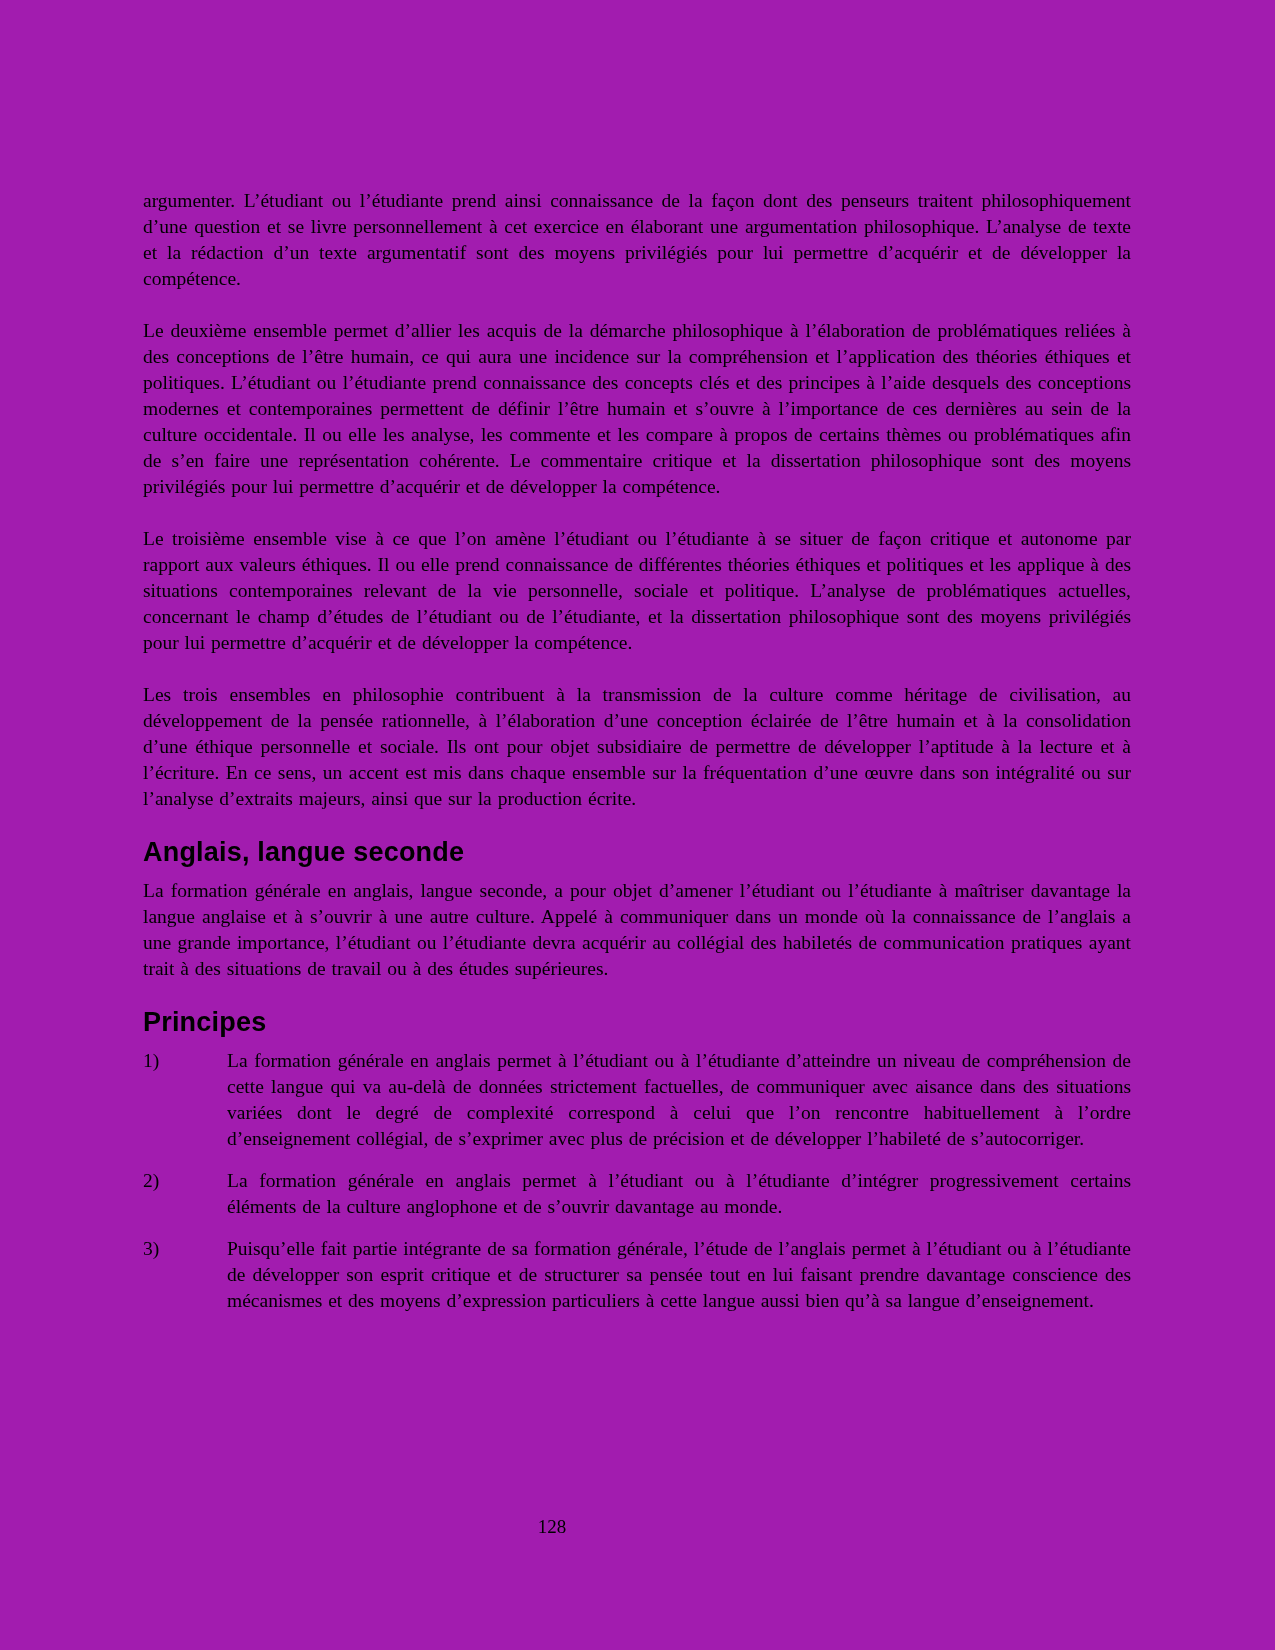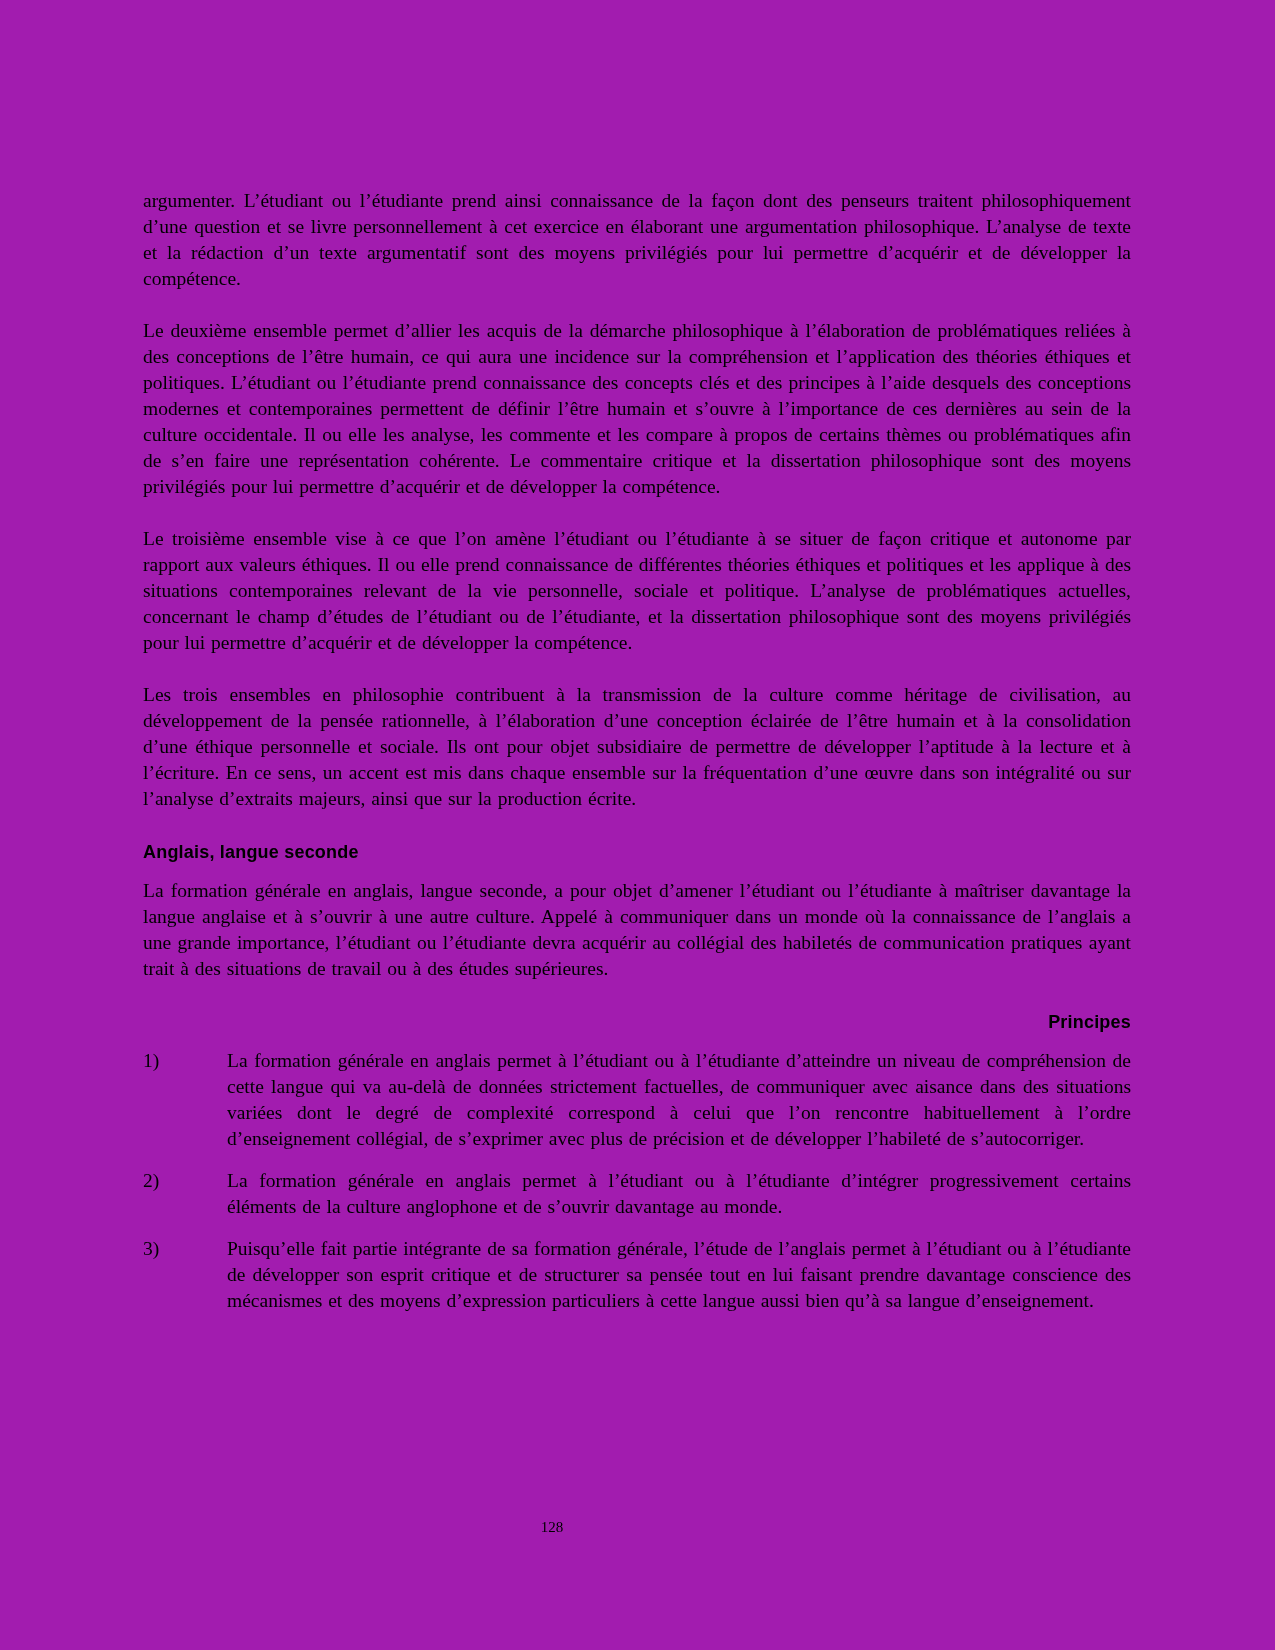--- a/index.html
+++ b/index.html
@@ -27,28 +27,27 @@
   p.body-para {
     margin: 0 0 26px 0;
     font-size: 19.5px;
     line-height: 26px;
     text-align: justify;
     word-spacing: 1px;
   }
   h2.section-heading {
     font-family: "Liberation Sans", sans-serif;
     font-weight: bold;
-    font-size: 18px;
+    font-size: 27px;
     line-height: 28px;
     margin: 18px 0 12px 0;
     letter-spacing: 0.2px;
   }
   h2.section-heading.principes {
     margin-top: 20px;
-    text-align: right;
   }
   .numbered-list {
     margin: 0;
   }
   .list-item {
     display: flex;
     margin: 0 0 16px 0;
     font-size: 19.5px;
     line-height: 26px;
   }
@@ -61,21 +60,21 @@
     text-align: justify;
     word-spacing: 1px;
     margin-left: 40px;
   }
   .page-number {
     position: absolute;
     top: 1515px;
     left: 0;
     width: 1104px;
     text-align: center;
-    font-size: 15px;
+    font-size: 19px;
     line-height: 24px;
   }
 </style>
 </head>
 <body>
 
 <div class="page">
   <div class="content">
 
     <p class="body-para">argumenter. L’étudiant ou l’étudiante prend ainsi connaissance de la façon dont des penseurs traitent philosophiquement d’une question et se livre personnellement à cet exercice en élaborant une argumentation philosophique. L’analyse de texte et la rédaction d’un texte argumentatif sont des moyens privilégiés pour lui permettre d’acquérir et de développer la compétence.</p>

